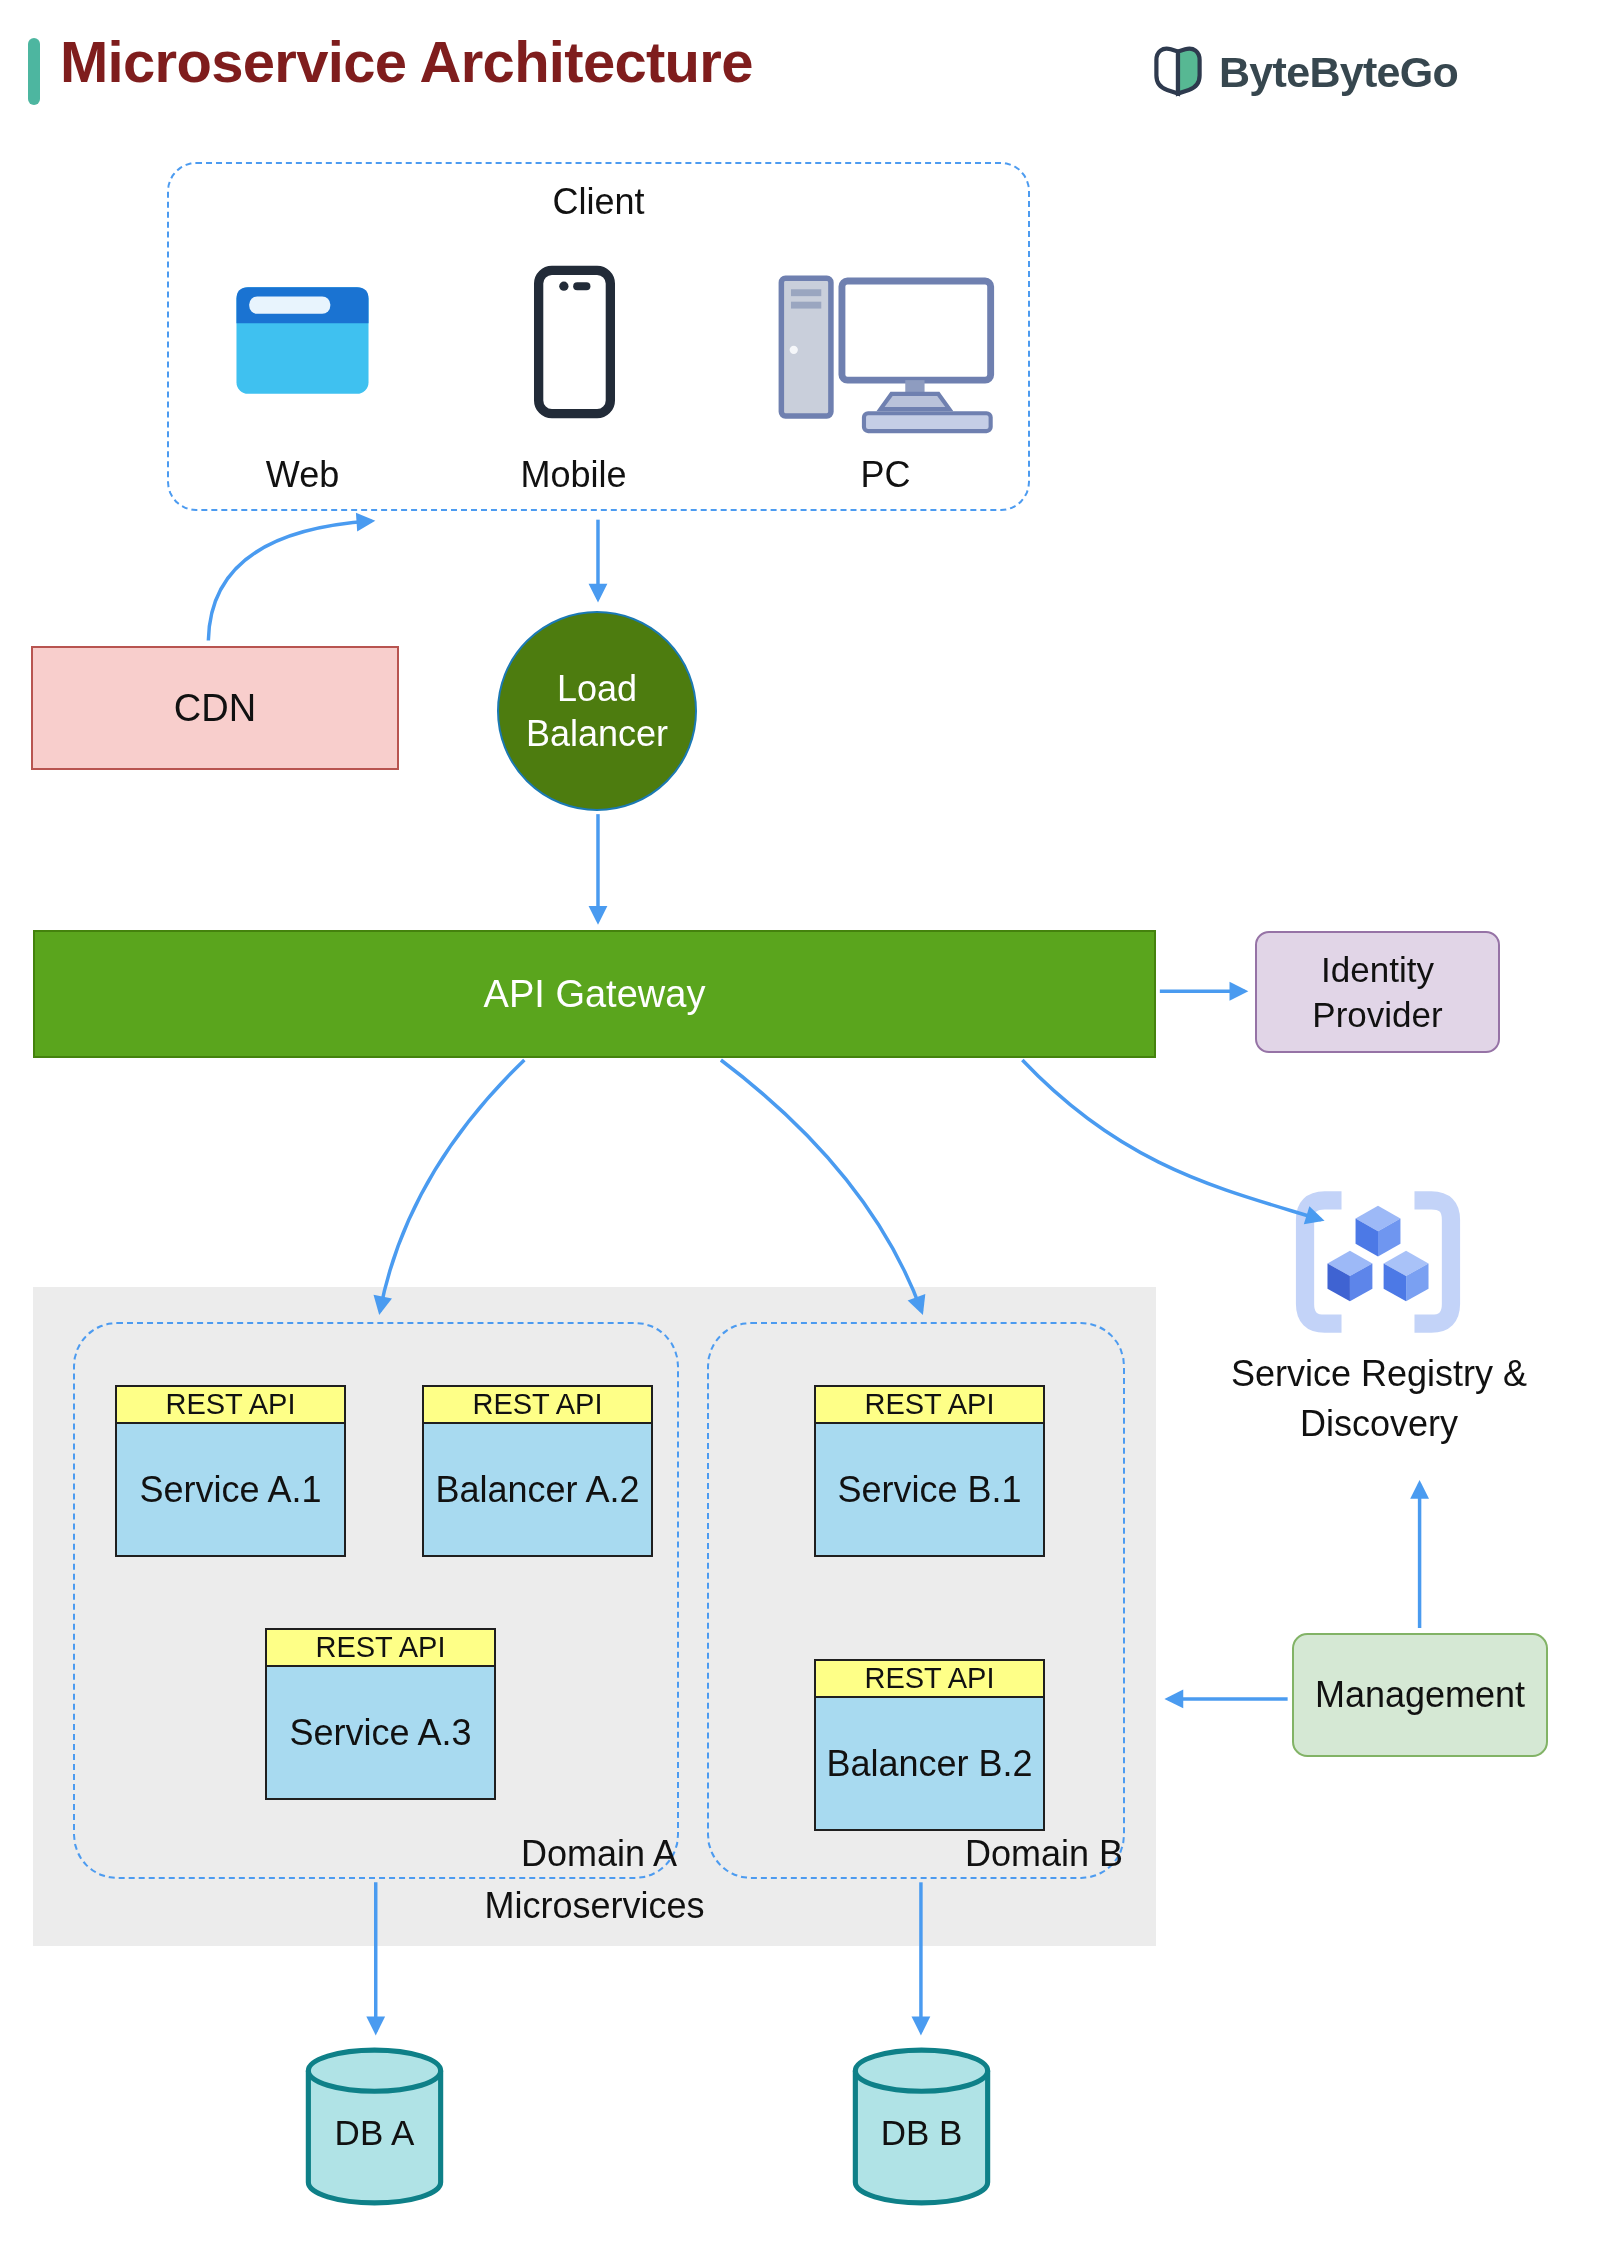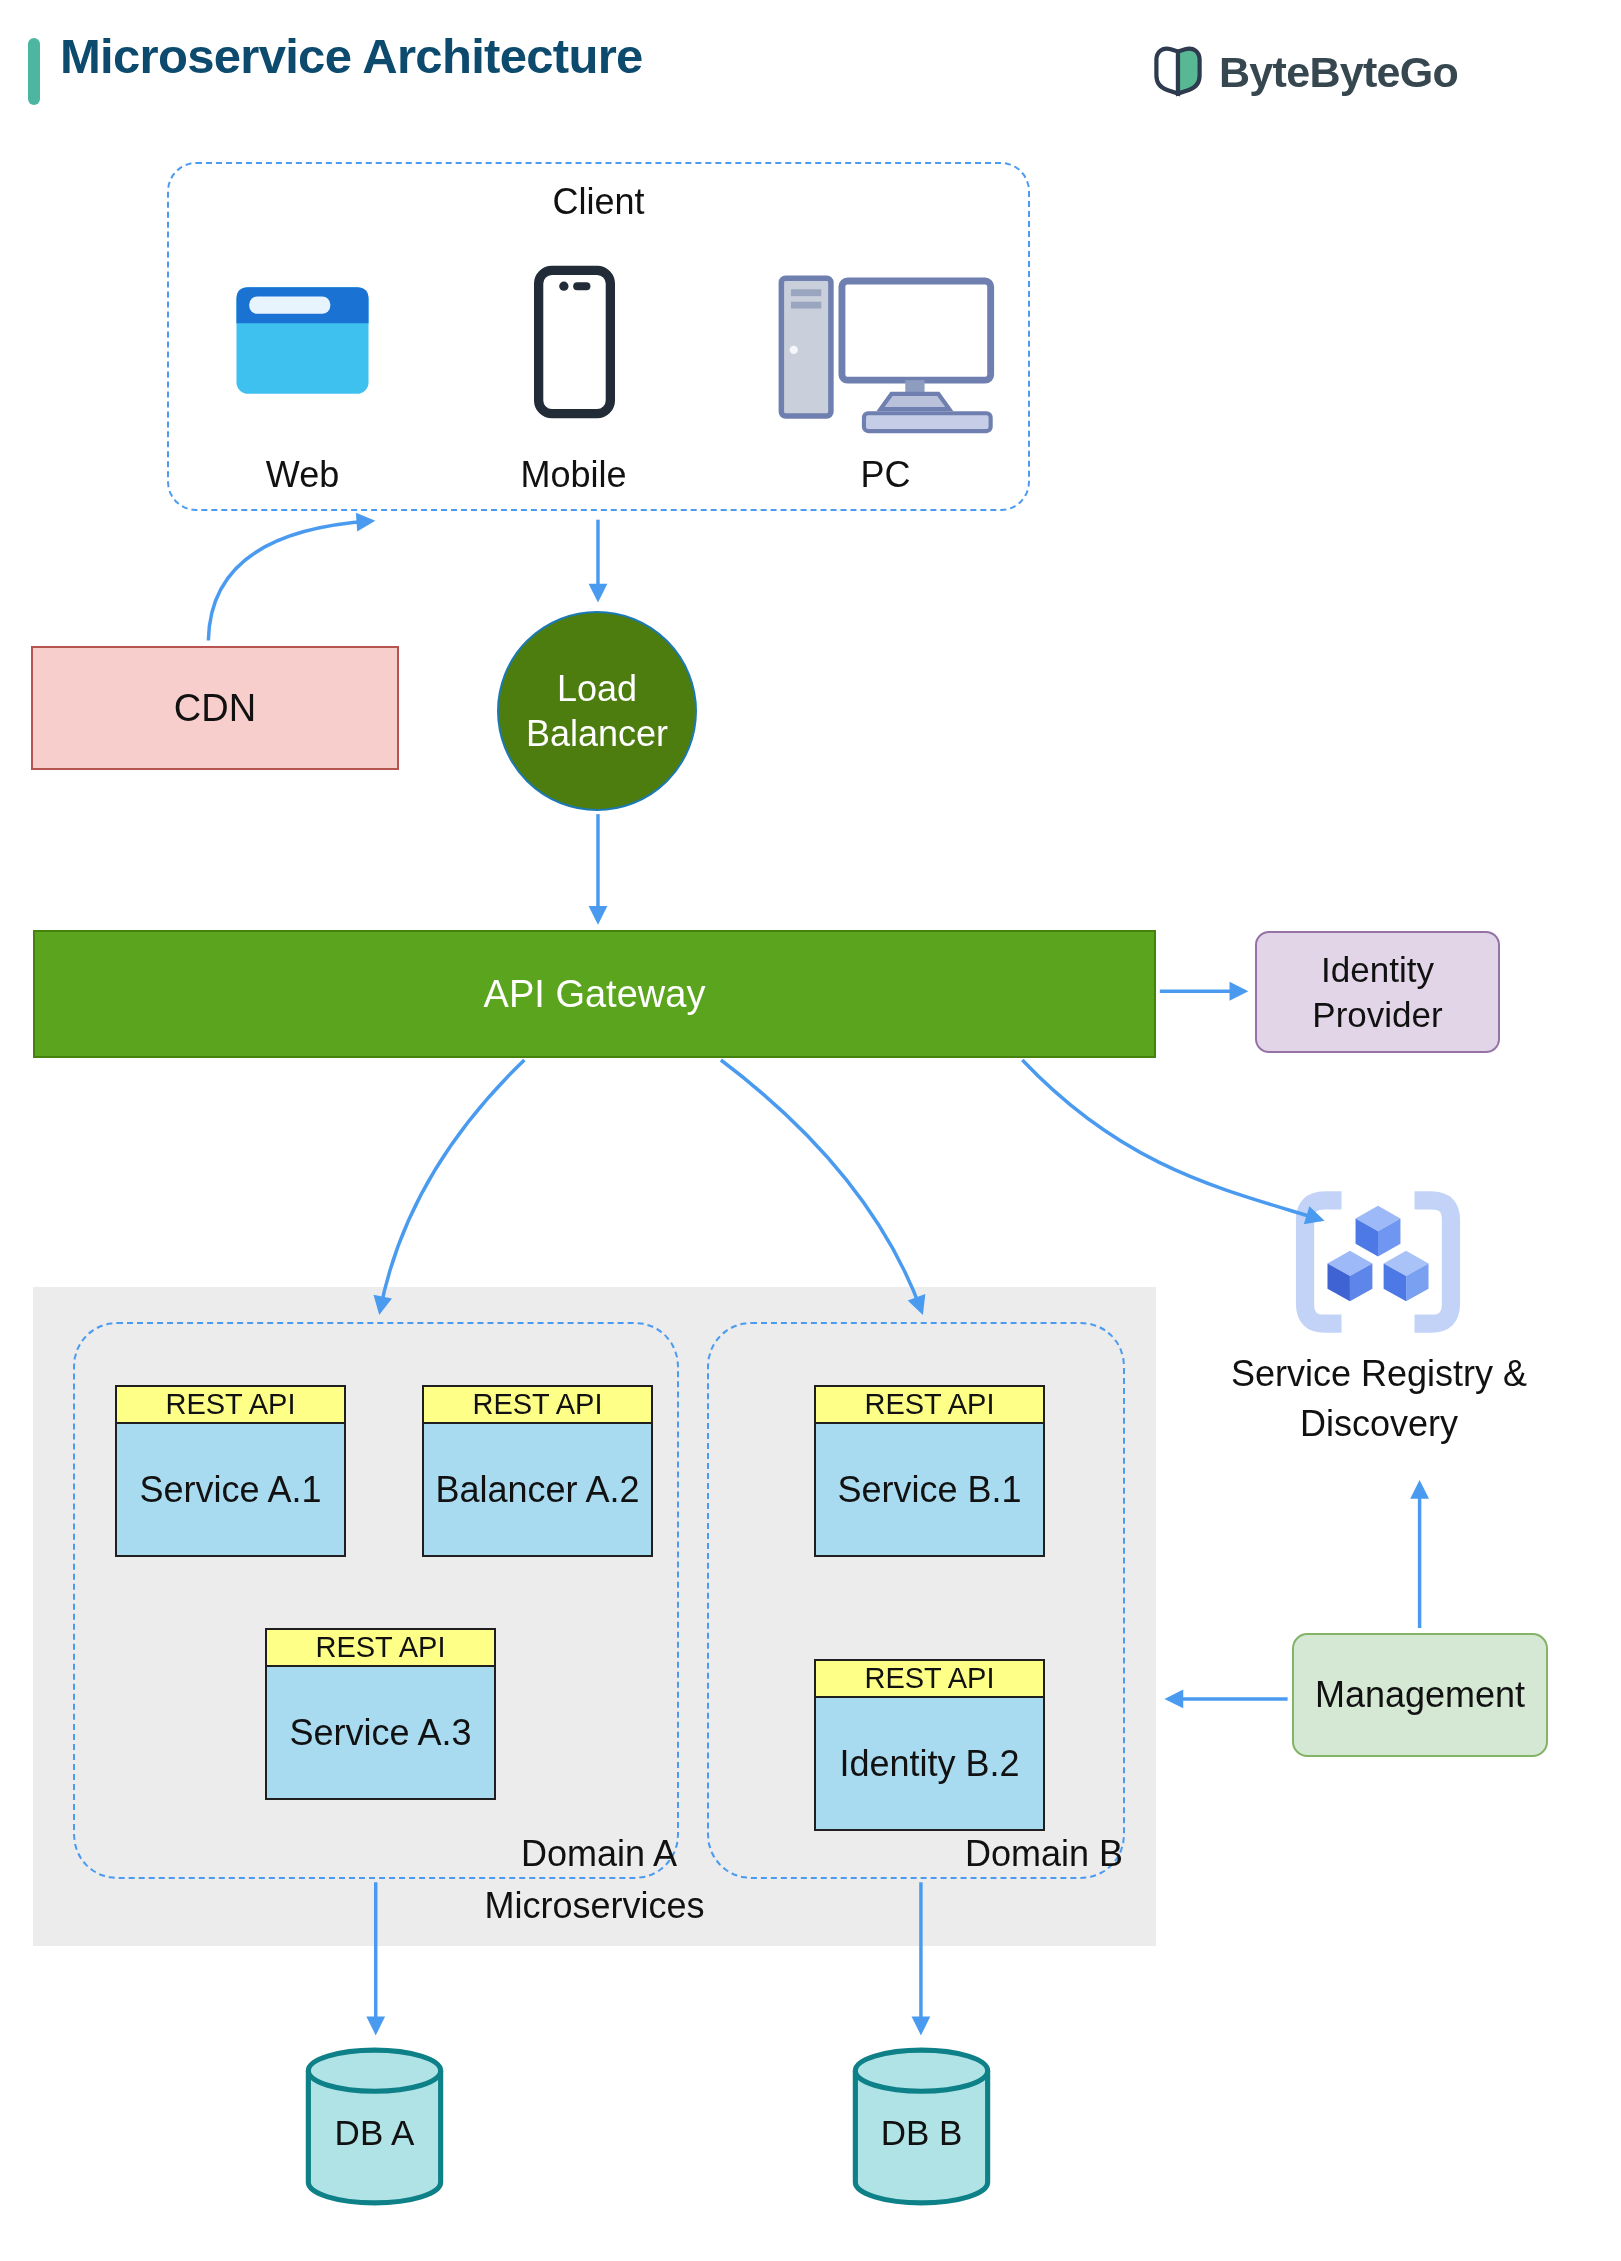--- a/index.html
+++ b/index.html
@@ -3,21 +3,21 @@
 <meta charset="utf-8">
 <style>
   * { box-sizing: border-box; margin: 0; padding: 0; }
   html, body { background: #ffffff; }
   body { font-family: "Liberation Sans", "DejaVu Sans", sans-serif; color: #111; }
   .canvas { position: relative; width: 1621px; height: 2261px; background: #fff; overflow: hidden; }
   .abs { position: absolute; }
 
   
   .title-accent { left: 28px; top: 38px; width: 11.8px; height: 67px; background: #4db6a0; border-radius: 6.3px; }
-  .page-title { left: 60px; top: 28px; font-size: 49px; font-weight: 600; letter-spacing: -0.7px; color: #0c4a6e; }
+  .page-title { left: 60px; top: 28px; font-size: 58px; font-weight: 600; letter-spacing: -0.7px; color: #7f1d1d; }
   .brand { left: 1148px; top: 42px; display: flex; align-items: center; gap: 11px; }
   .brand svg { width: 60px; height: 60px; display: block; }
   .brand-name { font-size: 43px; font-weight: 700; color: #37474f; letter-spacing: -0.7px; }
 
   
   .client-box { left: 167px; top: 162px; width: 863px; height: 349px; border: 2.8px dashed #4c9bf0; border-radius: 29px; }
   .client-label { position: absolute; top: 16.7px; left: 0; width: 100%; text-align: center; font-size: 36px; }
   .device-icon { position: absolute; }
   .device-icon svg { width: 100%; height: 100%; display: block; }
   .icon-web { left: 64px; top: 119px; width: 139px; height: 115px; }
@@ -165,21 +165,21 @@
   <div class="abs service-card card-a3">
     <div class="service-api">REST API</div>
     <div class="service-name">Service A.3</div>
   </div>
   <div class="abs service-card card-b1">
     <div class="service-api">REST API</div>
     <div class="service-name">Service B.1</div>
   </div>
   <div class="abs service-card card-b2">
     <div class="service-api">REST API</div>
-    <div class="service-name">Identity B.2</div>
+    <div class="service-name">Balancer B.2</div>
   </div>
 
   <div class="abs ms-label">Microservices</div>
 
   <div class="abs management">Management</div>
 
   <div class="abs db db-a">
     <svg viewBox="0 0 100 110">
       <path d="M5 17 V93 A45 14 0 0 0 95 93 V17" fill="#b0e3e6" stroke="#0e8088" stroke-width="3.5"></path>
       <ellipse cx="50" cy="17" rx="45" ry="14" fill="#b0e3e6" stroke="#0e8088" stroke-width="3.5"></ellipse>

